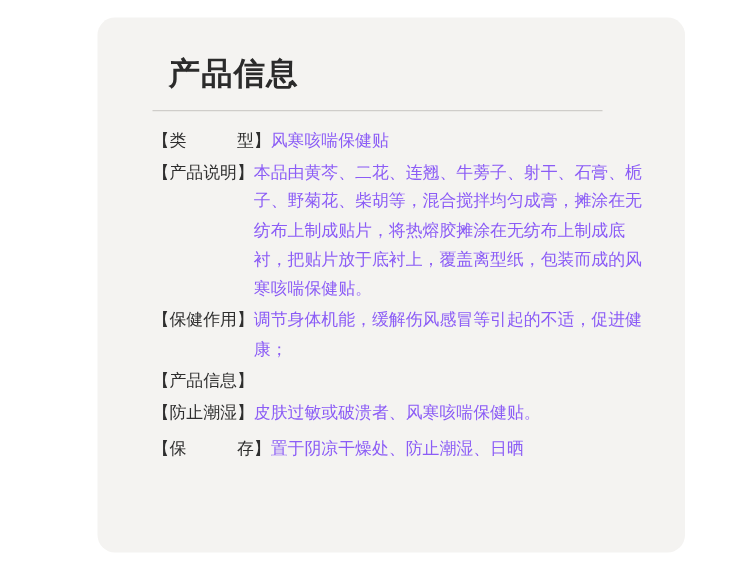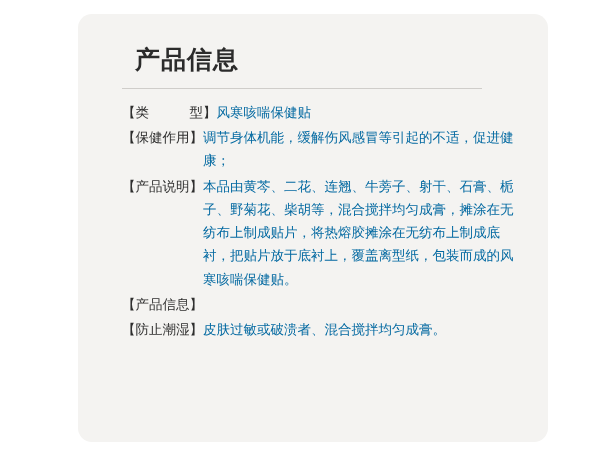--- a/index.html
+++ b/index.html
@@ -64,53 +64,57 @@
     line-height: 1.72;
     margin-bottom: 2px;
   }
   .spec-label {
     flex: 0 0 auto;
     white-space: pre;
     color: #2e2e2e;
   }
   .spec-value {
     flex: 1 1 auto;
-    color: #0369a1;
+    color: #8b5cf6;
     word-break: break-all;
     font-family: Liberation Serif, serif;
   }
 </style>
 </head>
 <body>
 
 <div class="page">
   <div class="card">
     <div class="card-inner">
       <h1 class="title">产品信息</h1>
       <div class="title-rule"></div>
       <ul class="spec-list">
         <li class="spec-row">
           <span class="spec-label">【类　　　型】</span>
           <span class="spec-value">风寒咳喘保健贴</span>
         </li>
         <li class="spec-row">
+          <span class="spec-label">【产品说明】</span>
+          <span class="spec-value">本品由黄芩、二花、连翘、牛蒡子、射干、石膏、栀子、野菊花、柴胡等，混合搅拌均匀成膏，摊涂在无纺布上制成贴片，将热熔胶摊涂在无纺布上制成底衬，把贴片放于底衬上，覆盖离型纸，包装而成的风寒咳喘保健贴。</span>
+        </li>
+        <li class="spec-row">
           <span class="spec-label">【保健作用】</span>
           <span class="spec-value">调节身体机能，缓解伤风感冒等引起的不适，促进健康；</span>
-        </li>
-        <li class="spec-row">
-          <span class="spec-label">【产品说明】</span>
-          <span class="spec-value">本品由黄芩、二花、连翘、牛蒡子、射干、石膏、栀子、野菊花、柴胡等，混合搅拌均匀成膏，摊涂在无纺布上制成贴片，将热熔胶摊涂在无纺布上制成底衬，把贴片放于底衬上，覆盖离型纸，包装而成的风寒咳喘保健贴。</span>
         </li>
         <li class="spec-row">
           <span class="spec-label">【产品信息】</span>
         </li>
         <li class="spec-row">
           <span class="spec-label">【防止潮湿】</span>
-          <span class="spec-value">皮肤过敏或破溃者、混合搅拌均匀成膏。</span>
+          <span class="spec-value">皮肤过敏或破溃者、风寒咳喘保健贴。</span>
         </li>
         <li class="spec-row">
         </li>
         <li class="spec-row">
+        </li>
+        <li class="spec-row">
+          <span class="spec-label">【保　　　存】</span>
+          <span class="spec-value">置于阴凉干燥处、防止潮湿、日晒</span>
         </li>
       </ul>
     </div>
   </div>
 </div>
 
 </body></html>

